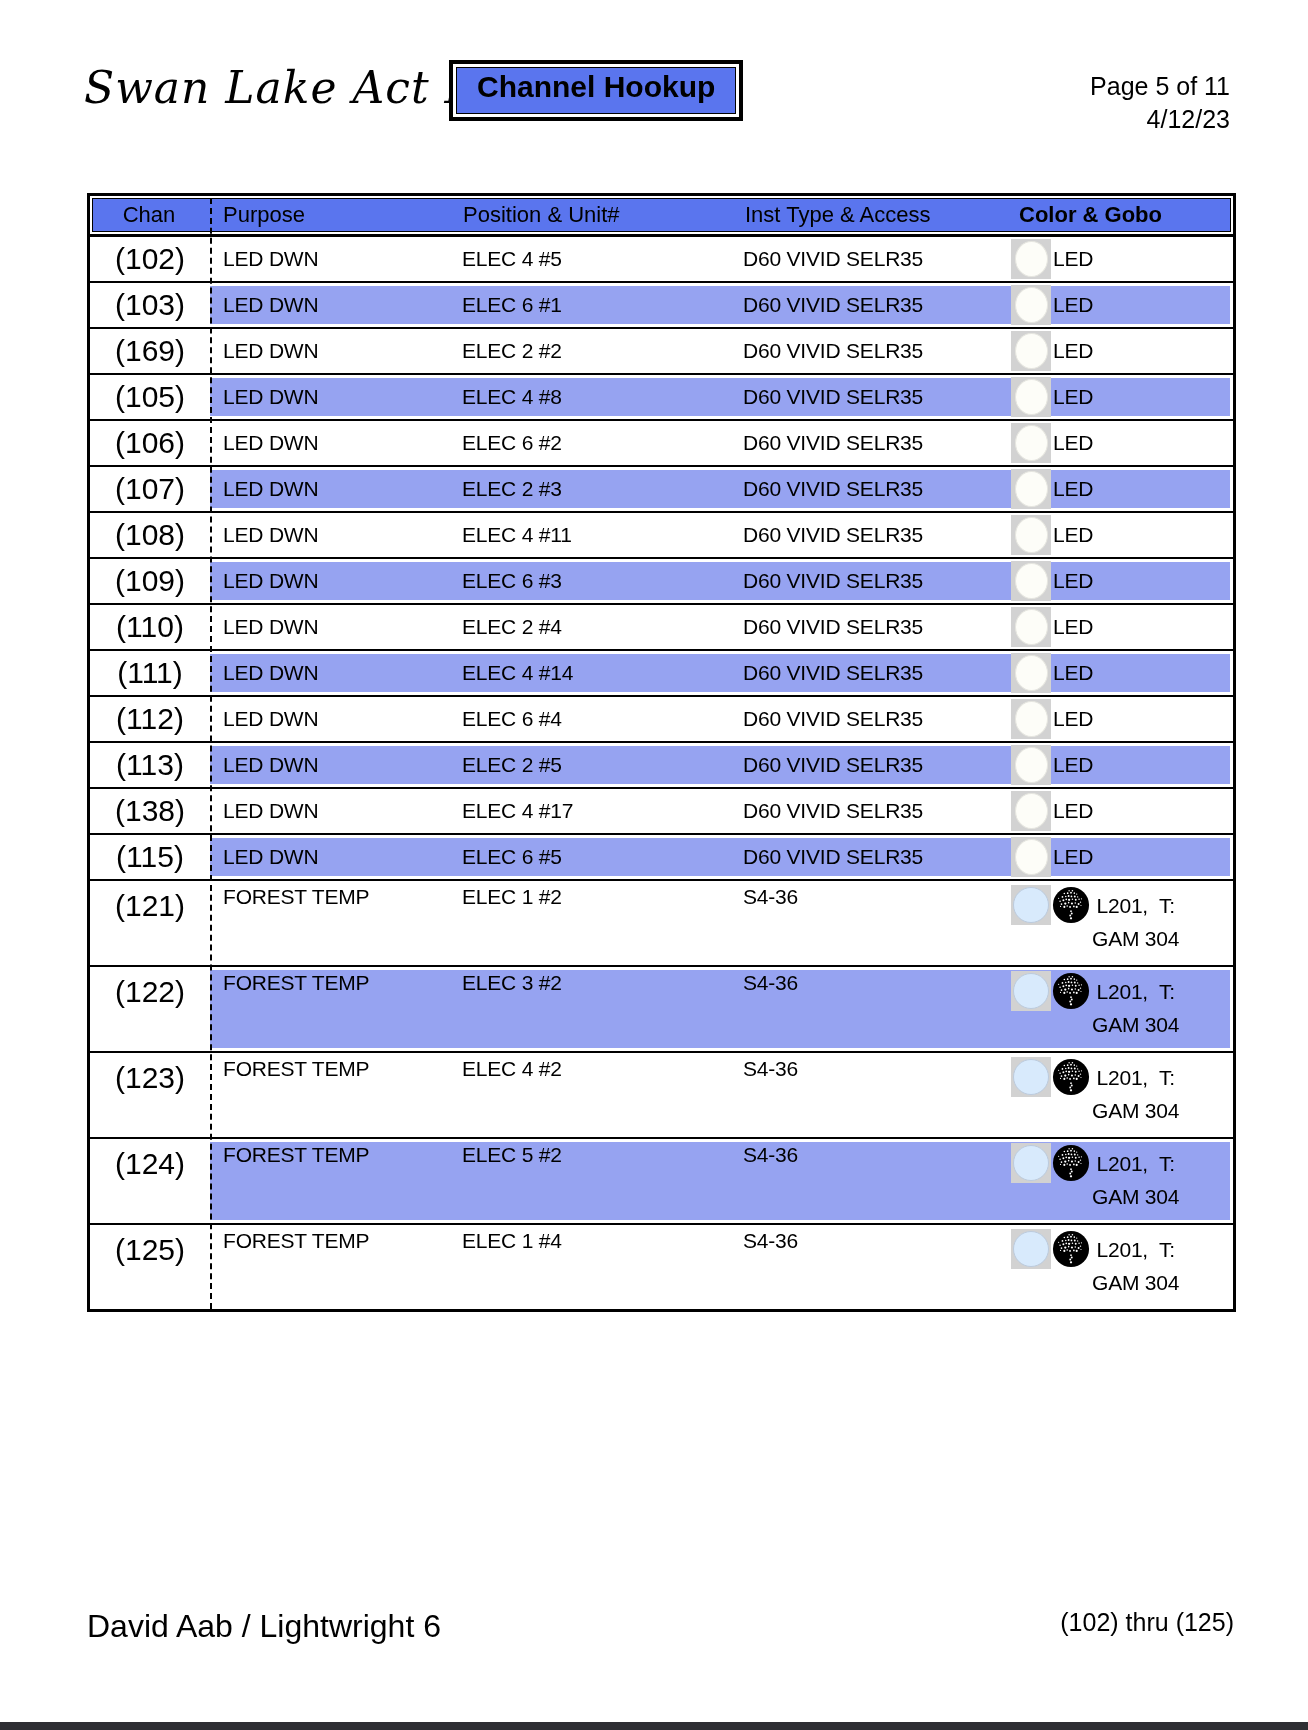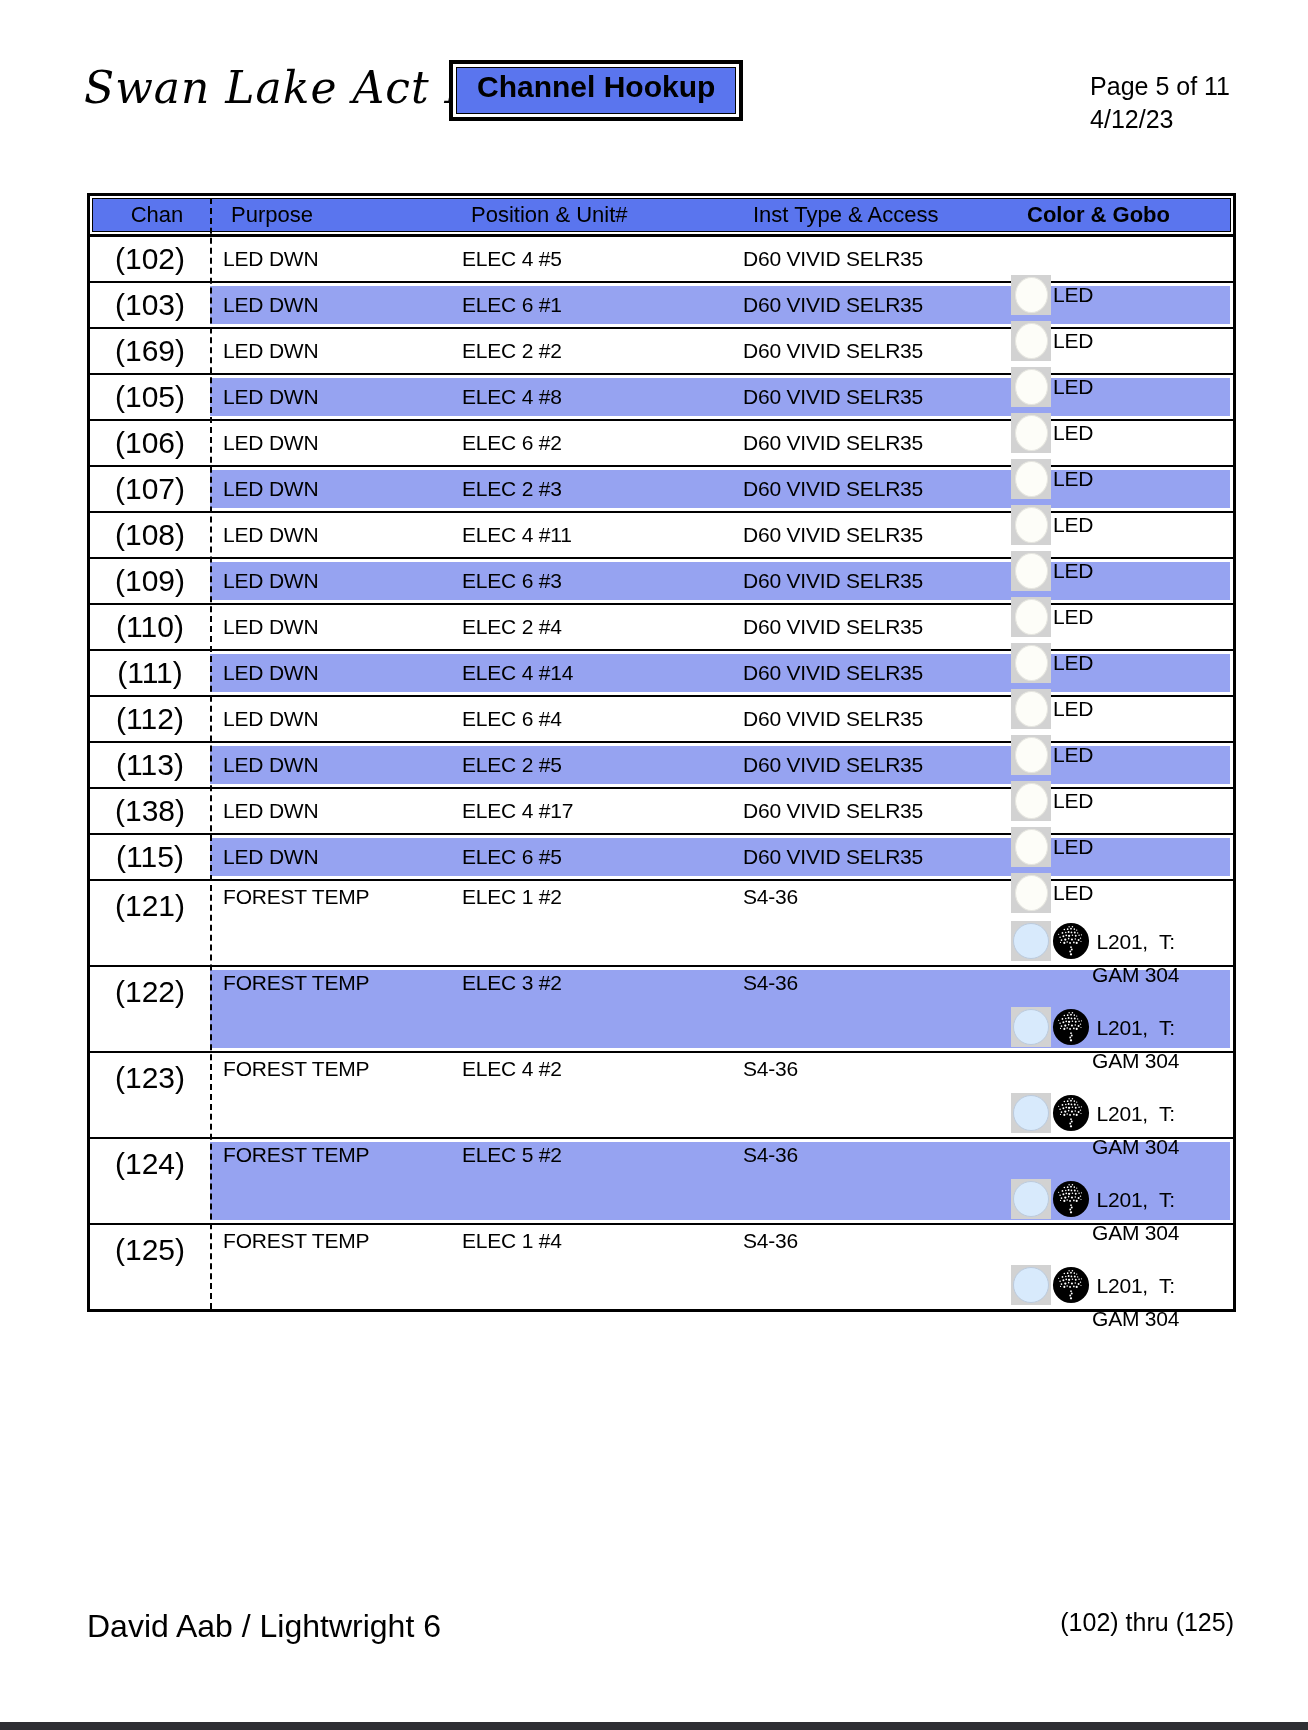--- a/index.html
+++ b/index.html
@@ -16,38 +16,38 @@
   .stamp-outer{
     position:absolute;left:449px;top:60px;
     border:4px solid #000;background:#fff;padding:3px;
   }
   .stamp-inner{
     background:var(--header-blue);border:1px solid #000;
     padding:2px 20px 9px 20px;
   }
   .stamp-label{font-size:30px;font-weight:bold;letter-spacing:0px;white-space:nowrap;}
   .page-info{
-    position:absolute;right:78px;top:70px;text-align:left;
+    position:absolute;right:78px;top:70px;text-align:right;
     font-size:25px;line-height:33px;
   }
   
   .hookup-table{
     position:absolute;left:87px;top:193px;width:1149px;
     border:3px solid #000;box-sizing:border-box;background:#fff;
   }
   .table-inner{position:relative;}
   .chan-dotline{
     position:absolute;left:120px;top:0;bottom:0;width:0;
     border-left:2px dashed #000;z-index:3;
   }
   .thead{
     position:relative;margin:2px 2px 0 2px;height:32px;
     background:var(--header-blue);border:1px solid #000;z-index:1;
   }
-  .hcell{position:absolute;top:50%;transform:translateY(-50%);font-size:22px;white-space:nowrap;padding-left:8px;}
+  .hcell{position:absolute;top:50%;transform:translateY(-50%);font-size:22px;white-space:nowrap;}
   .h-chan{left:0;width:112px;text-align:center;}
   .h-purpose{left:130px;}
   .h-position{left:370px;}
   .h-inst{left:652px;}
   .h-color{left:926px;font-weight:bold;}
   .rows{border-top:3px solid #000;margin-top:2px;position:relative;}
   .row{position:relative;height:44px;border-bottom:2.5px solid #000;}
   .row:last-child{border-bottom:none;}
   .row.tall{height:84px;}
   .stripe{
@@ -56,21 +56,21 @@
   }
   .row.hl .stripe{display:block;}
   .cell{position:absolute;top:50%;transform:translateY(-50%);font-size:21px;
         letter-spacing:-0.2px;white-space:nowrap;z-index:2;}
   .row.tall .cell{top:4px;transform:none;}
   .c-chan{left:0;width:120px;text-align:center;font-size:30px;font-weight:normal;letter-spacing:0;}
   .row.tall .c-chan{top:8px;}
   .c-purpose{left:133px;}
   .c-position{left:372px;}
   .c-inst{left:653px;}
-  .c-color{left:921px;display:flex;align-items:flex-start;margin-top:36px;}
+  .c-color{left:921px;display:flex;align-items:flex-start;}
   .swatch{
     width:40px;height:40px;background:var(--swatch-gray);
     display:flex;align-items:center;justify-content:center;flex:0 0 auto;
   }
   .swatch-circle{width:33px;height:36px;border-radius:50%;
     background:var(--led-circle);border:1px solid #e6e6e0;box-sizing:border-box;}
   .row.tall .swatch-circle{width:36px;height:36px;background:var(--temp-circle);border-color:#bccbdd;}
   .gobo-icon{display:none;flex:0 0 auto;margin-left:1px;margin-top:1px;}
   .row.tall .gobo-icon{display:block;}
   .color-textcol{margin-left:2px;}

